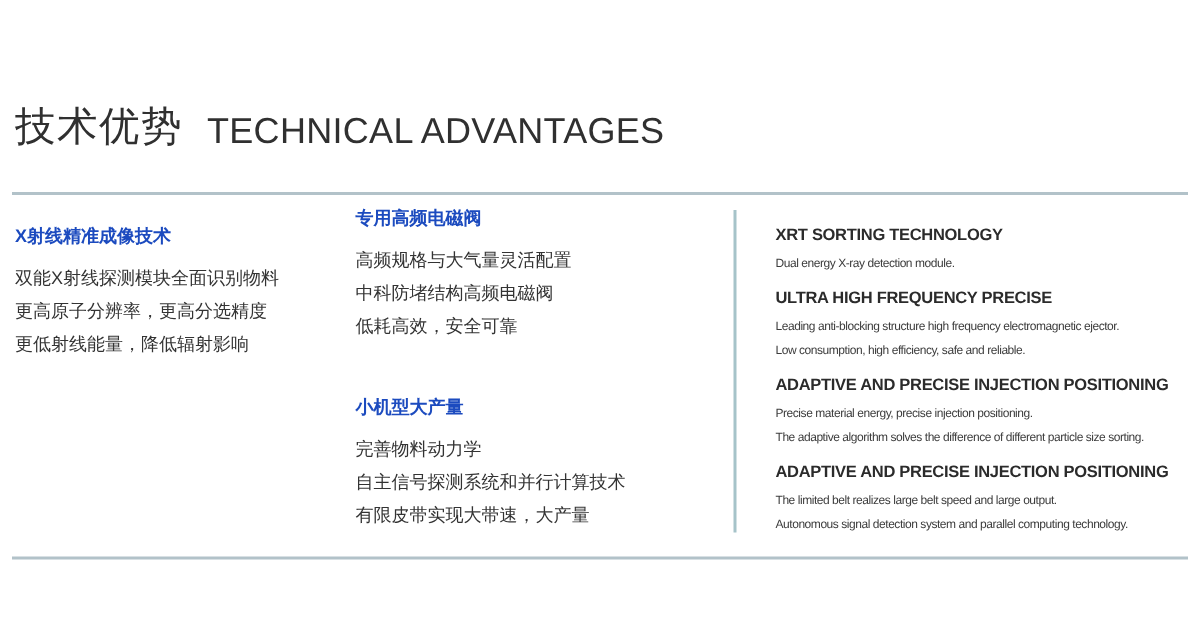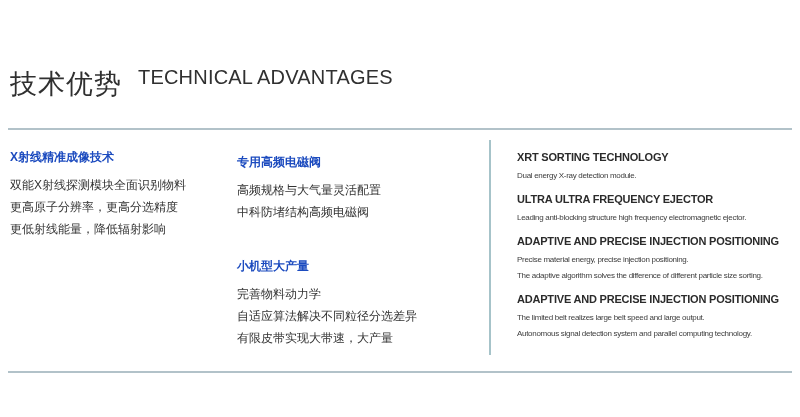--- a/index.html
+++ b/index.html
@@ -8,46 +8,46 @@
     position: relative;
     background: #ffffff;
     font-family: "Liberation Sans", "DejaVu Sans", sans-serif;
     overflow: hidden;
     color: #333;
   }
   .title-row {
     position: absolute;
     left: 10px; top: 66px;
     display: flex;
-    align-items: flex-start;
+    align-items: flex-end;
     gap: 16px;
     white-space: nowrap;
   }
   .title-zh {
     font-size: 27px;
     letter-spacing: 1px;
     color: var(--title-dark, #303030);
     font-weight: 500;
   }
   .title-en {
-    font-size: 20px;
+    font-size: 24px;
     color: var(--title-dark, #3a3a3a);
     letter-spacing: 0.2px;
   }
   .content {
     position: absolute;
     left: 8px; top: 128px;
     width: 784px; height: 245px;
     border-top: 2px solid var(--rule, #b2c2c9);
     border-bottom: 2px solid var(--rule, #b2c2c9);
     overflow: hidden;
   }
   .col { position: absolute; top: 0; }
   .col-zh-1 { left: 2px;   width: 225px; padding-top: 14px; }
-  .col-zh-2 { left: 229px; width: 252px; padding-top: 19px; }
+  .col-zh-2 { left: 229px; width: 252px; padding-top: 2px; }
   .col-en   { left: 509px; width: 275px; padding-top: 20px; }
   .v-divider {
     position: absolute;
     left: 481px; top: 10px;
     width: 2px; height: 215px;
     background: var(--divider, #a6c3c9);
   }
   .zh-block h3 {
     font-size: 12px;
     line-height: 26px;
@@ -98,39 +98,41 @@
       <p>更高原子分辨率，更高分选精度</p>
       <p>更低射线能量，降低辐射影响</p>
     </div>
   </div>
 
   <div class="col col-zh-2">
     <div class="zh-block">
       <h3>专用高频电磁阀</h3>
       <p>高频规格与大气量灵活配置</p>
       <p>中科防堵结构高频电磁阀</p>
+      <p>低耗高效，安全可靠</p>
     </div>
     <div class="zh-block">
       <h3>小机型大产量</h3>
       <p>完善物料动力学</p>
-      <p>自适应算法解决不同粒径分选差异</p>
+      <p>自主信号探测系统和并行计算技术</p>
       <p>有限皮带实现大带速，大产量</p>
     </div>
   </div>
 
   <div class="v-divider"></div>
 
   <div class="col col-en">
     <div class="en-block">
       <h4>XRT SORTING TECHNOLOGY</h4>
       <p>Dual energy X-ray detection module.</p>
     </div>
     <div class="en-block">
-      <h4>ULTRA ULTRA FREQUENCY EJECTOR</h4>
+      <h4>ULTRA HIGH FREQUENCY PRECISE</h4>
       <p>Leading anti-blocking structure high frequency electromagnetic ejector.</p>
+      <p>Low consumption, high efficiency, safe and reliable.</p>
     </div>
     <div class="en-block">
       <h4>ADAPTIVE AND PRECISE INJECTION POSITIONING</h4>
       <p>Precise material energy, precise injection positioning.</p>
       <p>The adaptive algorithm solves the difference of different particle size sorting.</p>
     </div>
     <div class="en-block">
       <h4>ADAPTIVE AND PRECISE INJECTION POSITIONING</h4>
       <p>The limited belt realizes large belt speed and large output.</p>
       <p>Autonomous signal detection system and parallel computing technology.</p>

